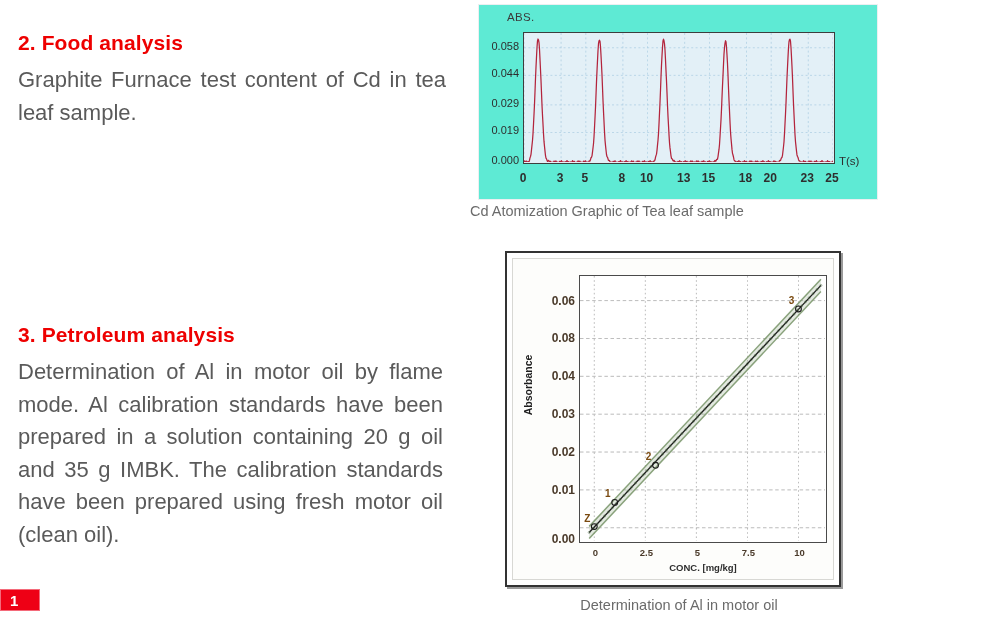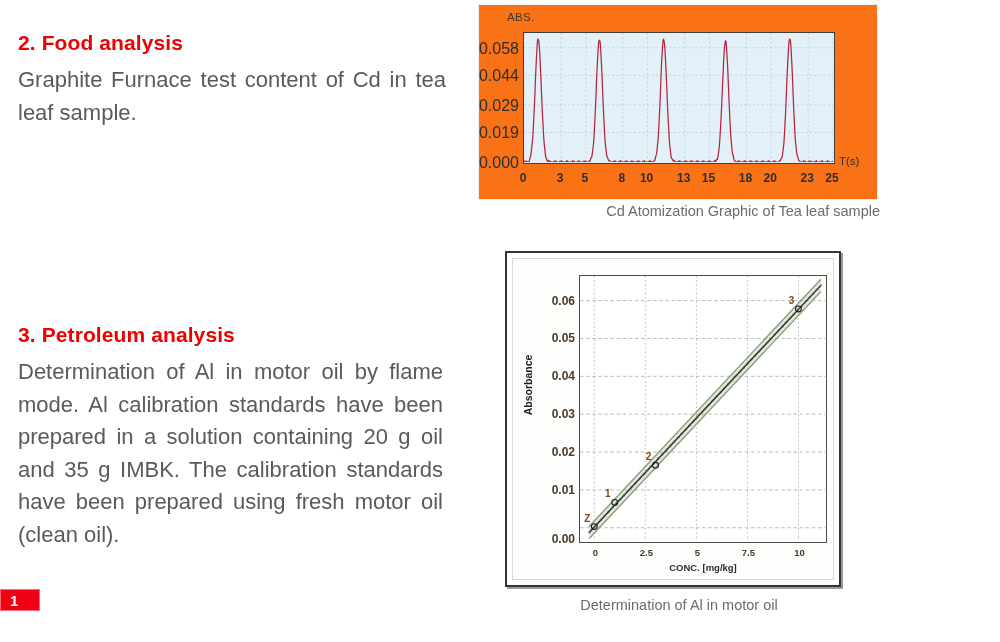--- a/index.html
+++ b/index.html
@@ -84,21 +84,21 @@
     font-family: "Liberation Sans", sans-serif;
   }
 
   
   #fig-atomization {
     position: absolute;
     left: 8px;
     top: 4px;
     width: 400px;
     height: 196px;
-    background: #f97316;
+    background: #5eead4;
     border: 1px solid #eceff1;
     box-sizing: border-box;
   }
   #fig-atomization .abs-label {
     position: absolute;
     left: 28px;
     top: 6px;
     font-size: 11.5px;
     color: #3b3b3b;
     letter-spacing: 0.3px;
@@ -117,21 +117,21 @@
   .atom-ylabels {
     position: absolute;
     left: 0px;
     top: 22px;
     width: 42px;
     height: 142px;
   }
   .atom-ylabels span {
     position: absolute;
     right: 2px;
-    font-size: 16px;
+    font-size: 11px;
     color: #2e2e2e;
     white-space: nowrap;
   }
   .atom-xlabels {
     position: absolute;
     left: 44px;
     top: 166px;
     width: 312px;
     height: 20px;
   }
@@ -148,21 +148,21 @@
     left: 360px;
     top: 150px;
     font-size: 11.5px;
     color: #2e2e2e;
   }
   #caption-atomization {
     position: absolute;
     left: 0;
     top: 203px;
     width: 410px;
-    text-align: right;
+    text-align: left;
   }
 
   
   #fig-calibration {
     position: absolute;
     left: 35px;
     top: 251px;
     width: 336px;
     height: 336px;
     background: #ffffff;
@@ -329,21 +329,21 @@
 
   <div id="fig-calibration">
     <div class="cal-inner">
       <div class="cal-ytitle">Absorbance</div>
       <div class="cal-ylabels" id="cal-ylabels">
           <span style="top: 263px;">0.00</span>
           <span style="top: 213.893px;">0.01</span>
           <span style="top: 176.036px;">0.02</span>
           <span style="top: 138.179px;">0.03</span>
           <span style="top: 100.321px;">0.04</span>
-          <span style="top: 62.4643px;">0.05</span>
+          <span style="top: 62.4643px;">0.08</span>
           <span style="top: 24.6071px;">0.06</span>
         </div>
       <div class="cal-plot">
         <svg id="cal-svg" width="245" height="265" viewBox="0 0 245 265" preserveAspectRatio="none">
             <line x1="14.291666666666666" y1="0" x2="14.291666666666666" y2="265" stroke="#9a9a9a" stroke-width="0.8" stroke-dasharray="1.6,2.6" opacity="0.85"></line>
             <line x1="65.33333333333333" y1="0" x2="65.33333333333333" y2="265" stroke="#9a9a9a" stroke-width="0.8" stroke-dasharray="1.6,2.6" opacity="0.85"></line>
             <line x1="116.37500000000001" y1="0" x2="116.37500000000001" y2="265" stroke="#9a9a9a" stroke-width="0.8" stroke-dasharray="1.6,2.6" opacity="0.85"></line>
             <line x1="167.41666666666666" y1="0" x2="167.41666666666666" y2="265" stroke="#9a9a9a" stroke-width="0.8" stroke-dasharray="1.6,2.6" opacity="0.85"></line>
             <line x1="218.45833333333331" y1="0" x2="218.45833333333331" y2="265" stroke="#9a9a9a" stroke-width="0.8" stroke-dasharray="1.6,2.6" opacity="0.85"></line>
             <line x1="0" y1="251.75" x2="245" y2="251.75" stroke="#9a9a9a" stroke-width="0.8" stroke-dasharray="3.5,2.6" opacity="0.85"></line>

